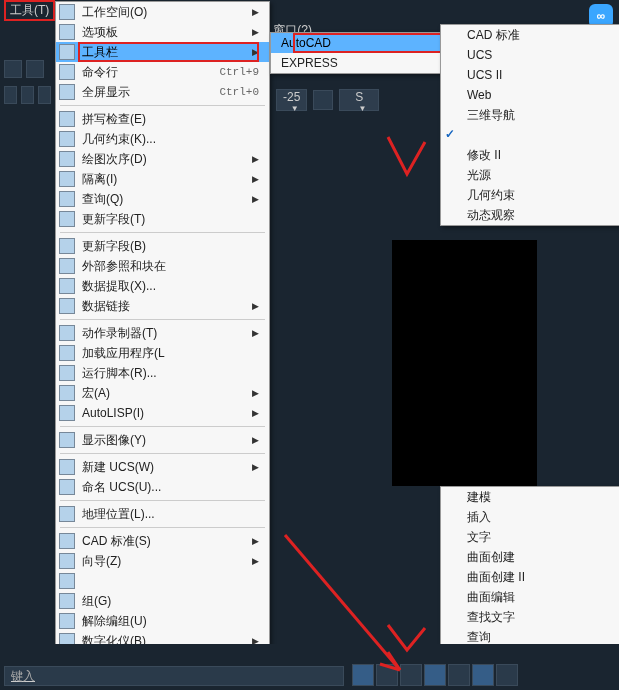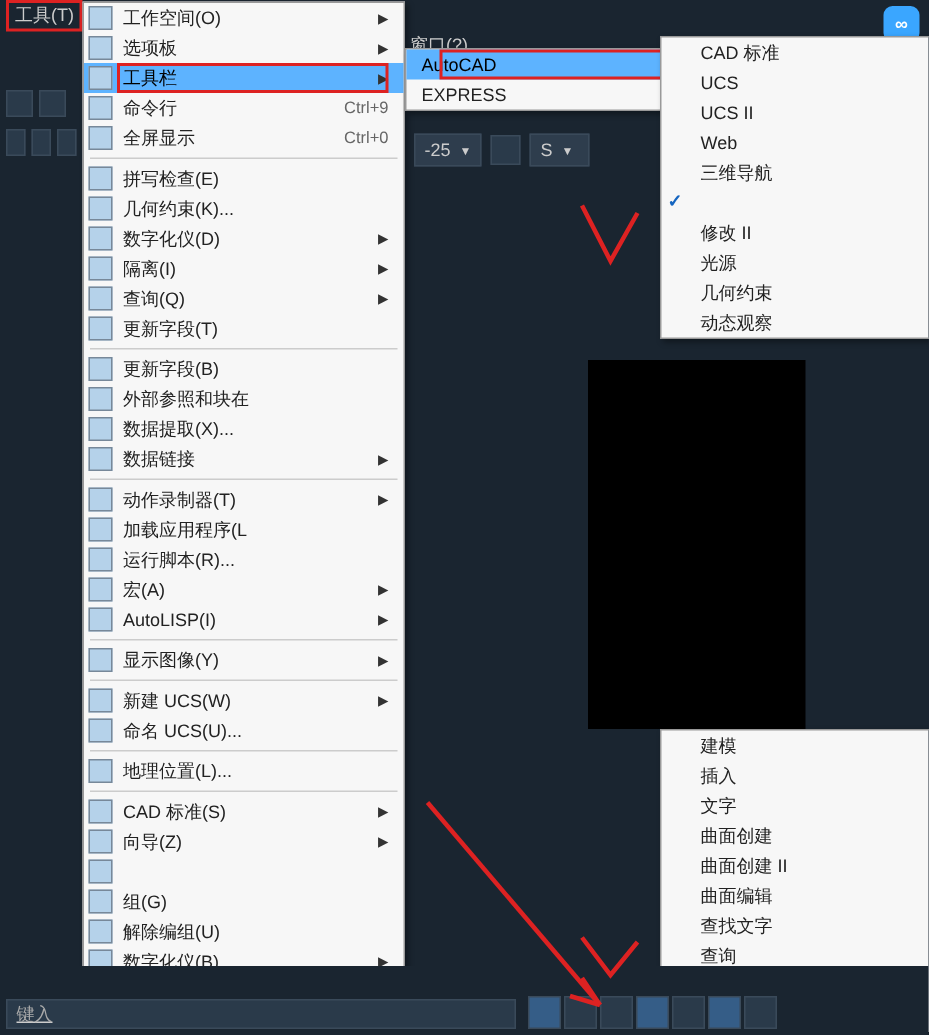--- a/index.html
+++ b/index.html
@@ -4,32 +4,32 @@
 <style>
   * { box-sizing: border-box; margin: 0; padding: 0; }
   body { font-family: "Microsoft YaHei", sans-serif; font-size: 12px; background: #1a2530; color: #ccc; width: 619px; height: 690px; overflow: hidden; position: relative; }
   .topbar { background: #1a2530; height: 20px; display: flex; align-items: center; padding-left: 4px; }
   .topitem { padding: 2px 6px; color: #ccc; cursor: pointer; }
   .topitem.boxed { border: 2px solid #d22; padding: 0 4px; }
   .titleitem { color:#aaa; margin-left: 2px; }
   .ribbonrow { background: #1a2530; height: 20px; display: flex; align-items: center; padding-left: 200px; }
   .ribtab { padding: 2px 10px; color: #ccc; }
   .toolbtn { width: 20px; height: 20px; margin: 2px; background:#2a3a4a; border:1px solid #3a4a5a; }
-  .dropdown-field { display:flex; align-items:center; background:#2e3d4d; border:1px solid #3a4a5a; height:22px; padding:0 6px; color:#ccc; margin-left:6px; }
+  .dropdown-field { display:flex; align-items:center; background:#2e3d4d; border:1px solid #3a4a5a; height:22px; padding:0 6px; color:#ccc; margin-left:6px;flex-direction:column; }
   .dropdown-field .arrow { margin-left:6px; font-size:8px; }
   
   .menu { position: absolute; background: #f7f7f7; color: #222; border: 1px solid #999; box-shadow: 2px 2px 4px rgba(0,0,0,.4); min-width: 200px; }
   .menu.primary { left: 55px; top: 1px; width: 215px; }
   .menu-item { display: flex; align-items: center; height: 20px; padding: 0 10px 0 26px; position: relative; }
   .menu-item.highlight { background: #5db3ff; color: #000; }
   .menu-item.boxed::after { content:""; position:absolute; left:22px; right:60px; top:0; bottom:0; border:2px solid #d22; pointer-events:none; }
   .menu-item.boxed.hl::after { right:10px; }
   .micon { position:absolute; left:3px; top:2px; width:16px; height:16px; background:#b5d2ea; border:1px solid #789; }
   .mlabel { flex:1; white-space: nowrap; }
-  .mshort { color:#666; font-size:11px; }
+  .mshort { color:#666; font-size:11px;font-family:Liberation Mono, monospace; }
   .marrow { font-size:9px; color:#333; margin-left:6px; }
   .sep { height:1px; background:#ccc; margin:3px 4px; }
   .menu.secondary { left: 270px; top: 32px; width: 122px; background:#f7f7f7; }
   .menu.secondary .menu-item { padding-left: 10px; }
   .menu.tertiary  { left: 392px; top: 24px; width: 145px; background:#f7f7f7;margin-left:48px; }
   .menu.tertiary .menu-item { padding-left: 26px; }
   .check { position:absolute; left:4px; top:2px; color:#1565c0; font-weight:bold; }
   .blackgap { position:absolute; left:392px; top:240px; width:145px; height:246px; background:#000; }
   .leftpanel { position:absolute; left:0; top:56px; width:55px; height:620px; background:#1a2530; }
   .layericons { display:flex; gap:4px; padding:4px; }
@@ -119,21 +119,21 @@
     <div class="menu-item">
       <span class="micon"></span>
       <span class="mlabel">拼写检查(E)</span>
     </div>
     <div class="menu-item">
       <span class="micon"></span>
       <span class="mlabel">几何约束(K)...</span>
     </div>
     <div class="menu-item">
       <span class="micon"></span>
-      <span class="mlabel">数字化仪(D)</span>
+      <span class="mlabel">绘图次序(D)</span>
       <span class="marrow">▶</span>
     </div>
     <div class="menu-item">
       <span class="micon"></span>
       <span class="mlabel">隔离(I)</span>
       <span class="marrow">▶</span>
     </div>
     <div class="menu-item">
       <span class="micon"></span>
       <span class="mlabel">查询(Q)</span>

